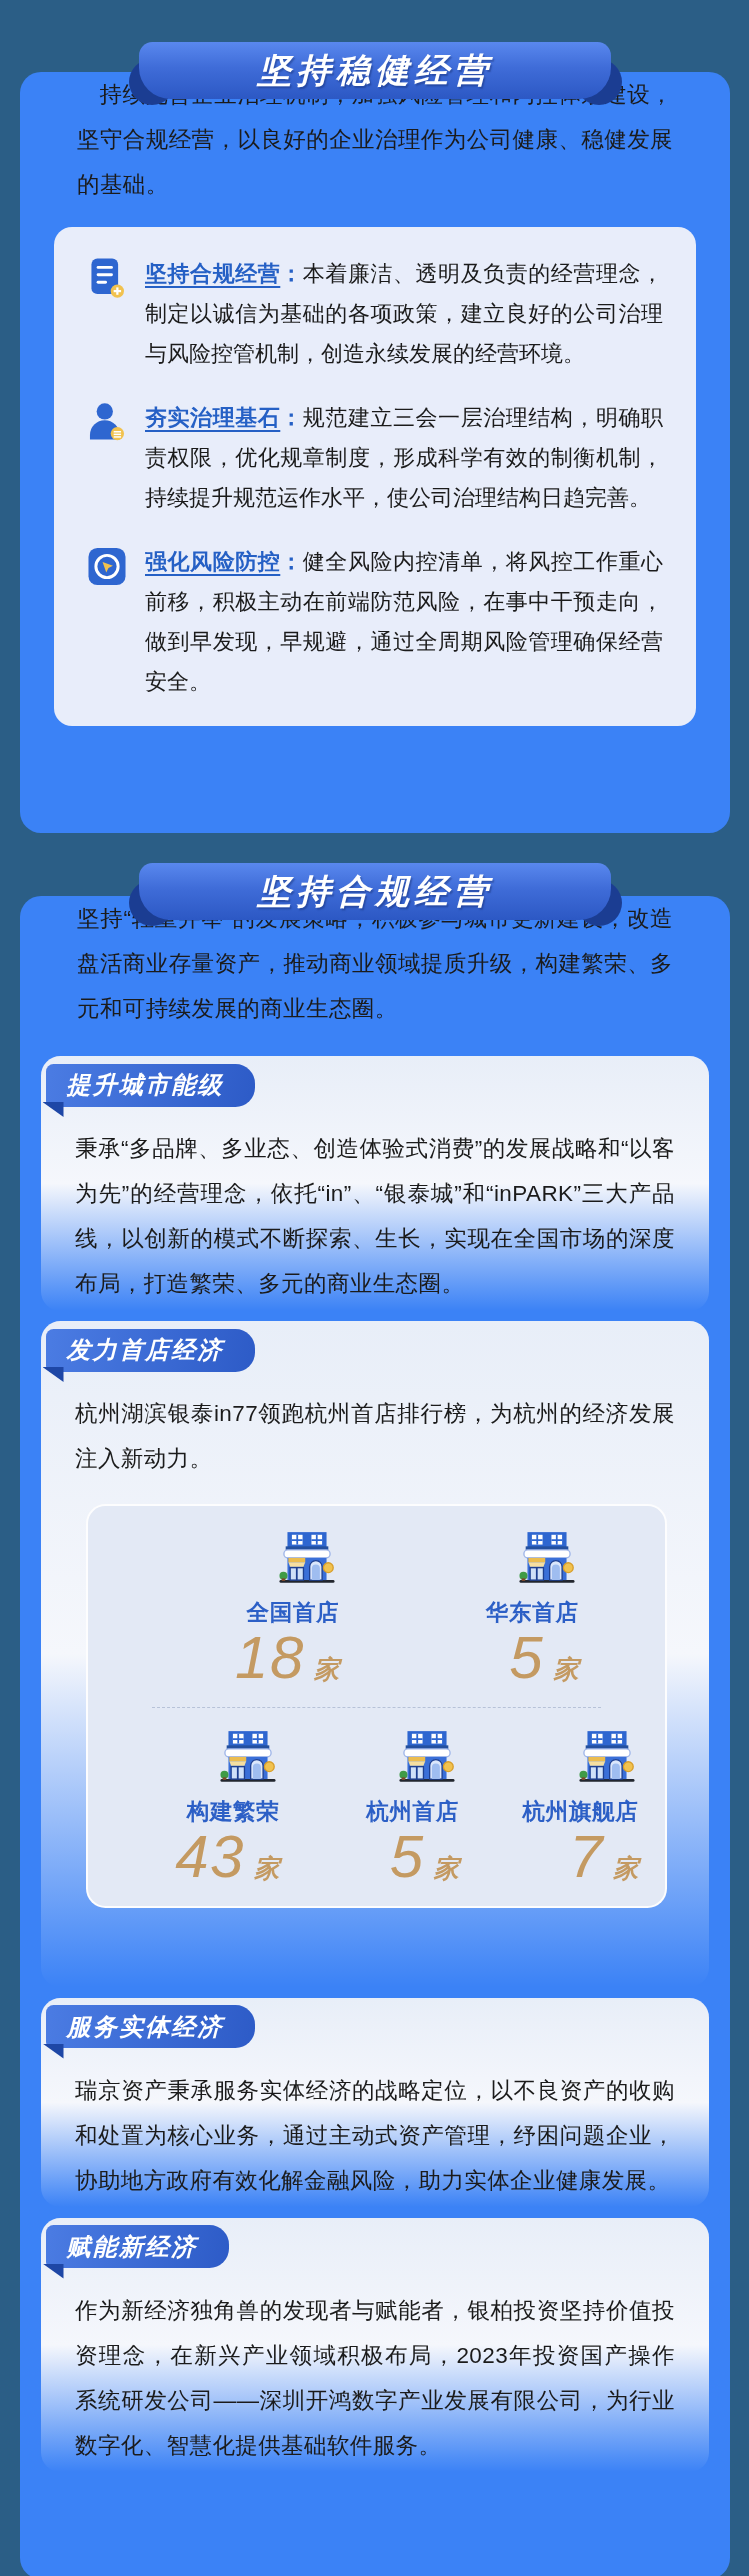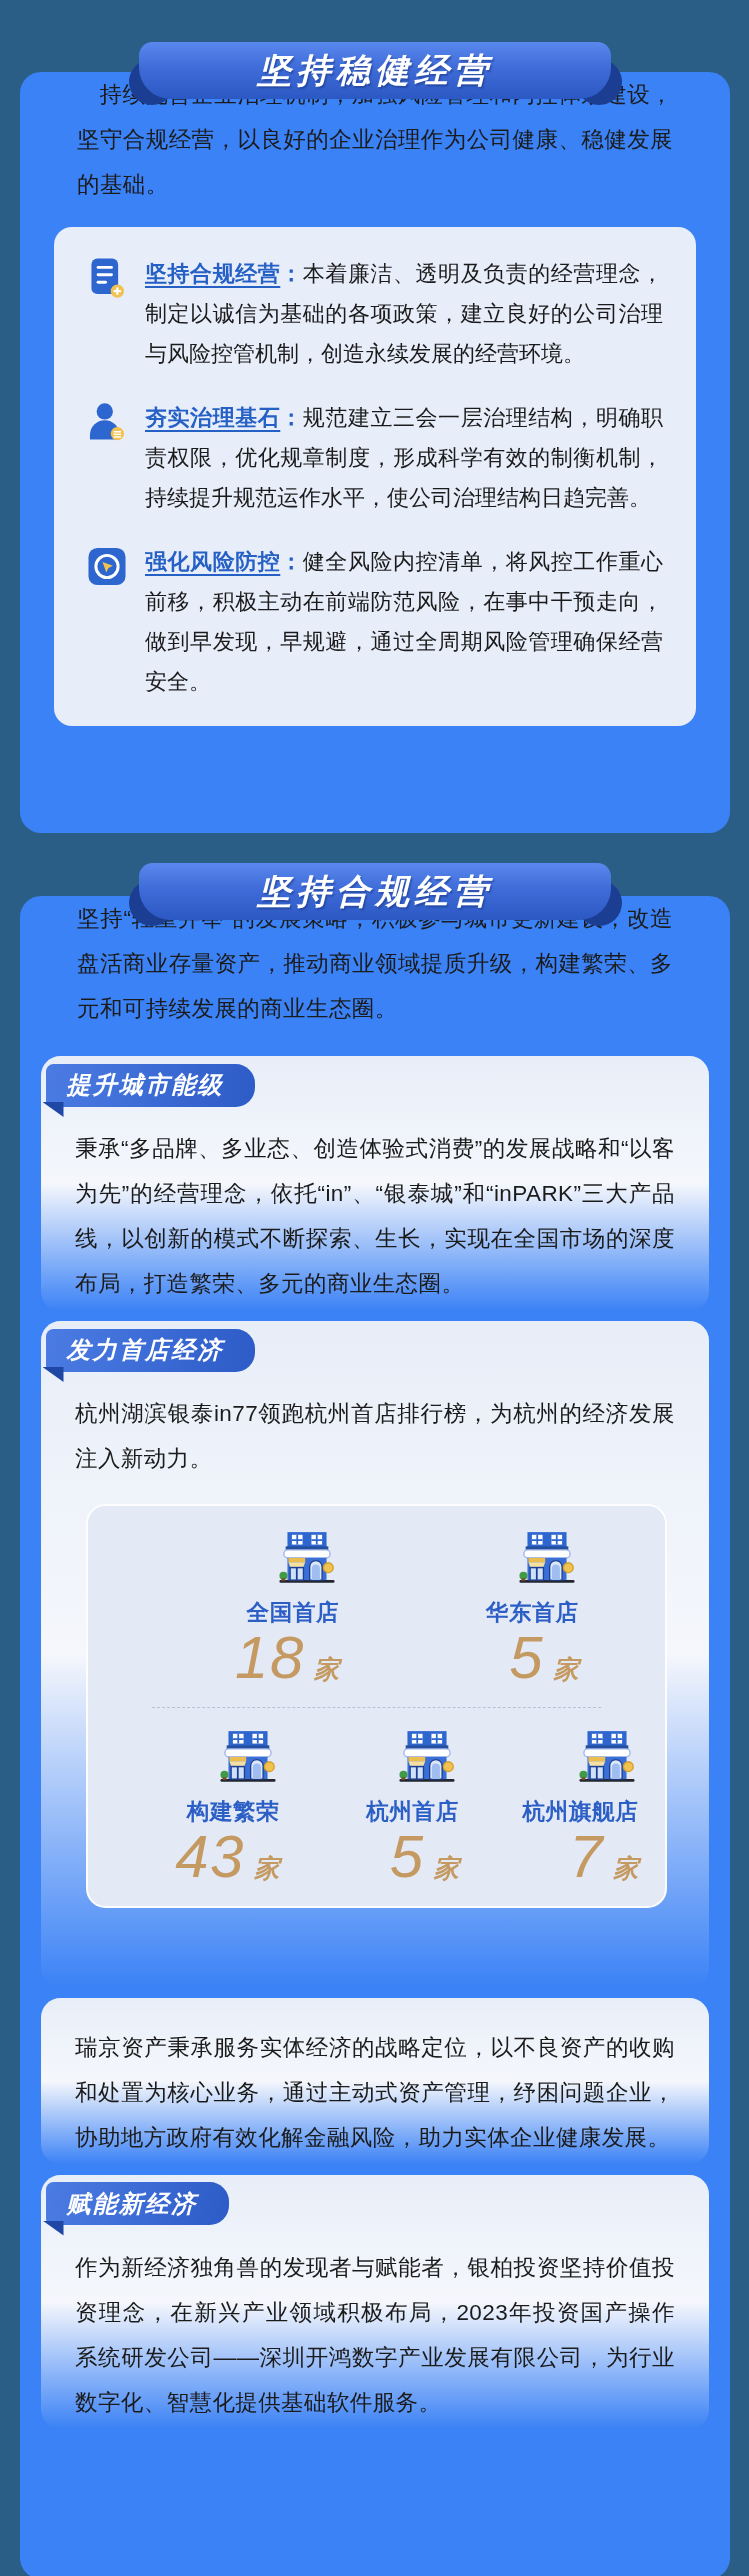--- a/index.html
+++ b/index.html
@@ -298,20 +298,23 @@
             <span class="stat-num">7</span>
             <span class="stat-unit">家</span>
           </div>
         </div>
       </div>
     </div>
     <div class="gap-after-stats"></div>
   </div>
 
   <div class="panel">
+    <div class="tag">
+      <span class="tag-text">服务实体经济</span>
+    </div>
     <p class="para">瑞京资产秉承服务实体经济的战略定位，以不良资产的收购和处置为核心业务，通过主动式资产管理，纾困问题企业，协助地方政府有效化解金融风险，助力实体企业健康发展。</p>
   </div>
 
   <div class="panel">
     <div class="tag">
       <span class="tag-text">赋能新经济</span>
     </div>
     <p class="para">作为新经济独角兽的发现者与赋能者，银柏投资坚持价值投资理念，在新兴产业领域积极布局，2023年投资国产操作系统研发公司——深圳开鸿数字产业发展有限公司，为行业数字化、智慧化提供基础软件服务。</p>
   </div>
 

